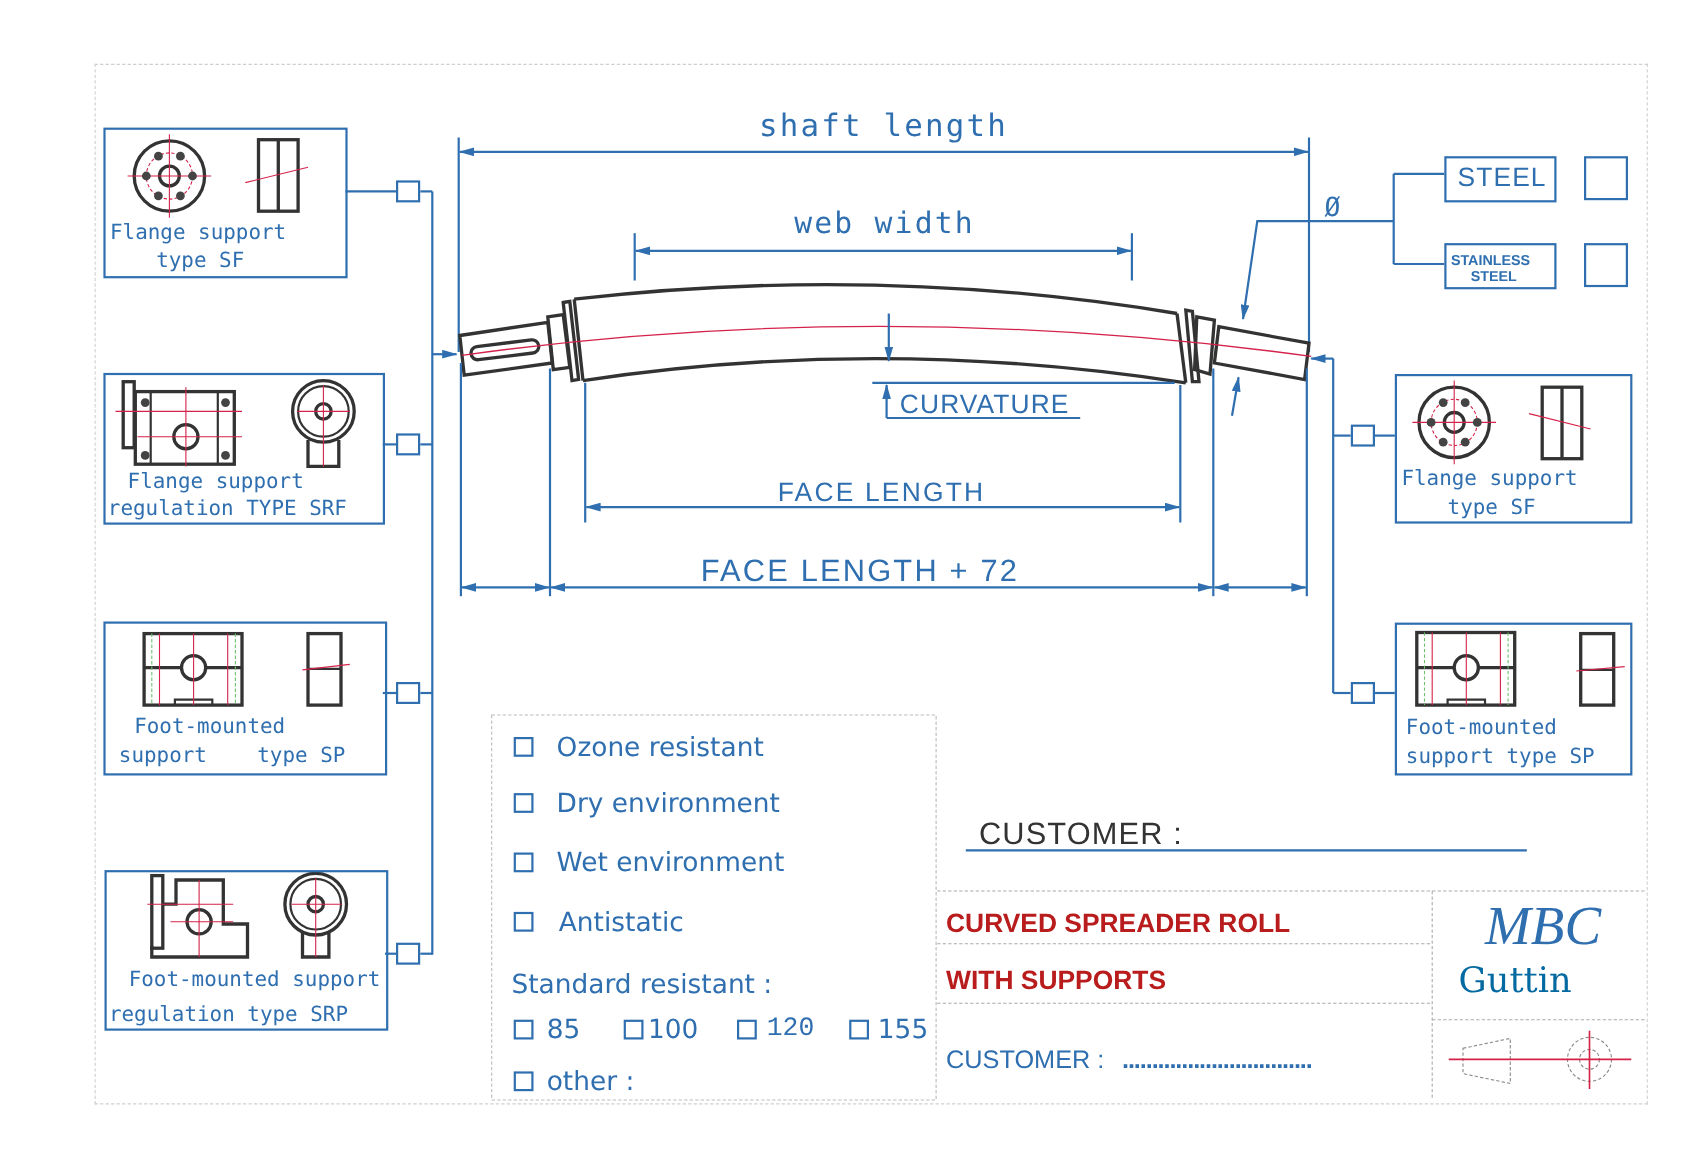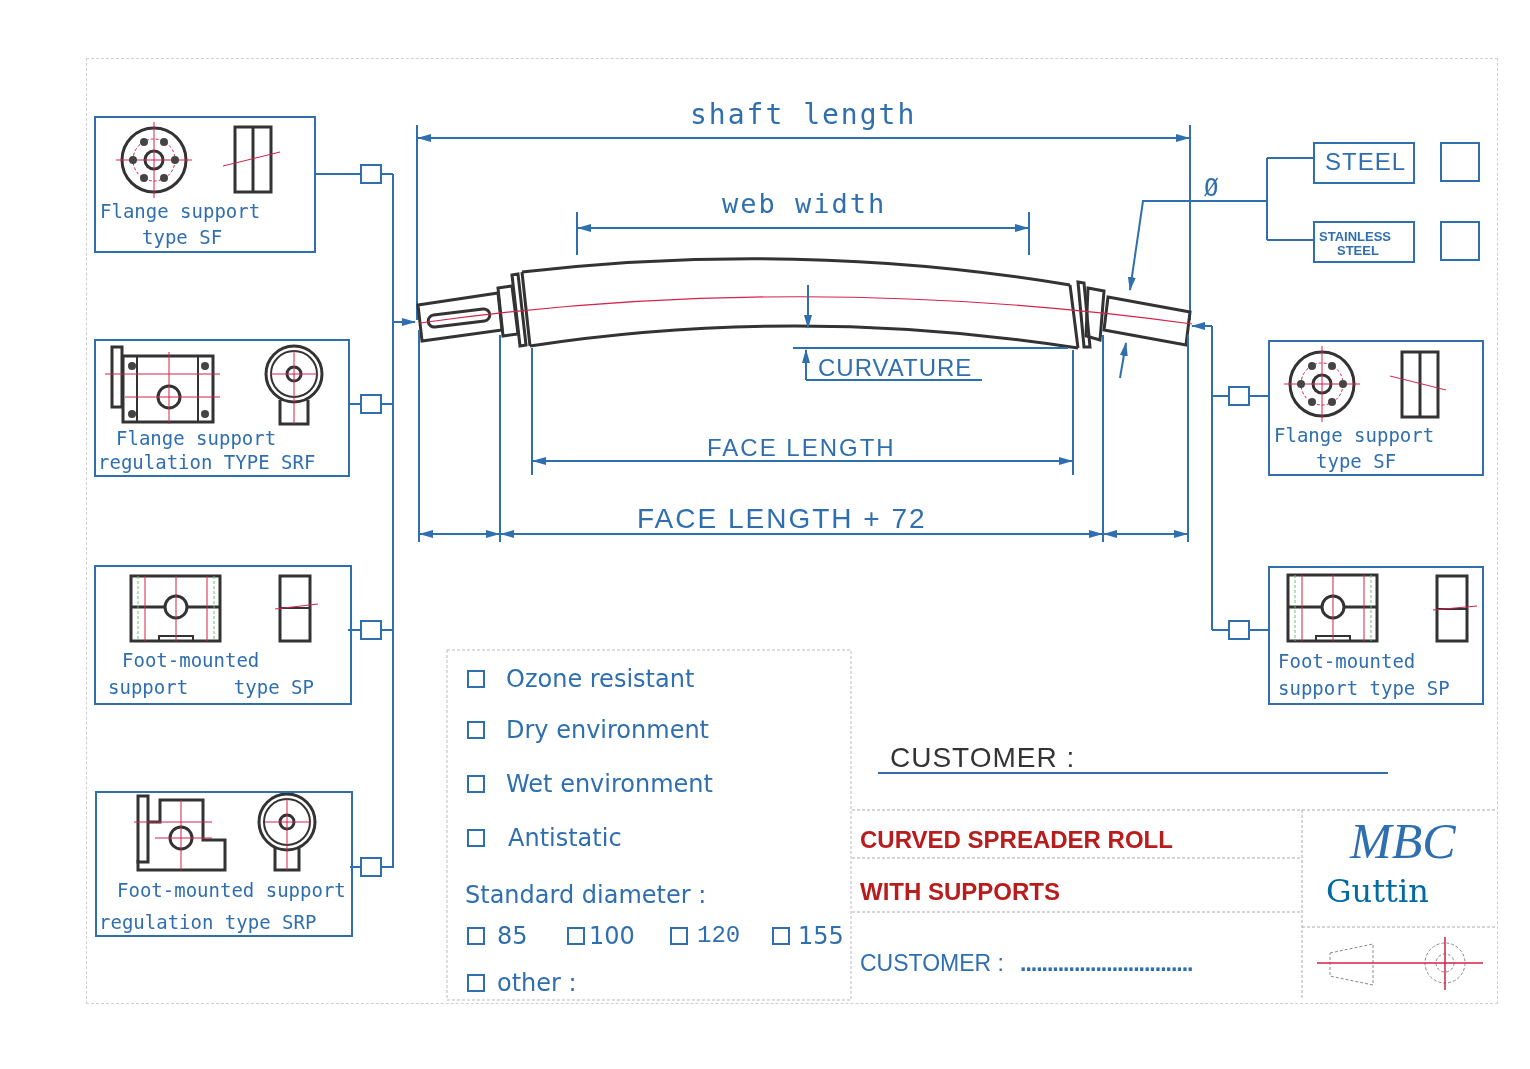--- a/index.html
+++ b/index.html
@@ -291,21 +291,21 @@
 <div class="small-cb" style="left:1228px;top:620px;width:22px;height:20px;"></div>
 
 <div class="small-cb" style="left:467px;top:670px;"></div>
 <div class="opt" style="left:506px;top:665px;">Ozone resistant</div>
 <div class="small-cb" style="left:467px;top:721px;"></div>
 <div class="opt" style="left:506px;top:716px;">Dry environment</div>
 <div class="small-cb" style="left:467px;top:775px;"></div>
 <div class="opt" style="left:506px;top:770px;">Wet environment</div>
 <div class="small-cb" style="left:467px;top:829px;"></div>
 <div class="opt" style="left:508px;top:824px;">Antistatic</div>
-<div class="opt" style="left:465px;top:881px;">Standard diameter :</div>
+<div class="opt" style="left:465px;top:881px;">Standard resistant :</div>
 
 <div class="small-cb" style="left:467px;top:927px;"></div>
 <div class="opt" style="left:497px;top:922px;">85</div>
 <div class="small-cb" style="left:567px;top:927px;"></div>
 <div class="opt" style="left:589px;top:922px;">100</div>
 <div class="small-cb" style="left:670px;top:927px;"></div>
 <div class="opt" style="left:697px;top:922px;font-family:Liberation Mono, monospace;">120</div>
 <div class="small-cb" style="left:772px;top:927px;"></div>
 <div class="opt" style="left:798px;top:922px;">155</div>
 

